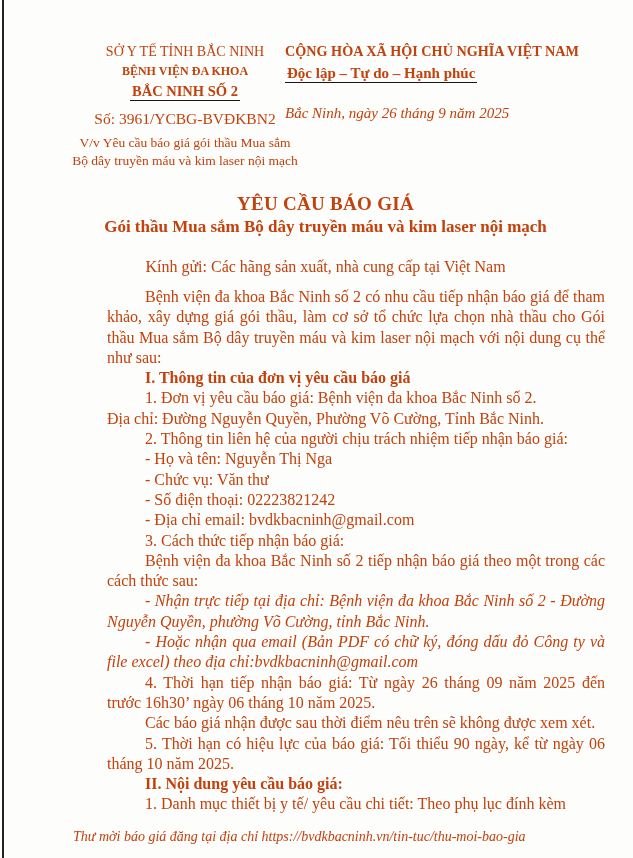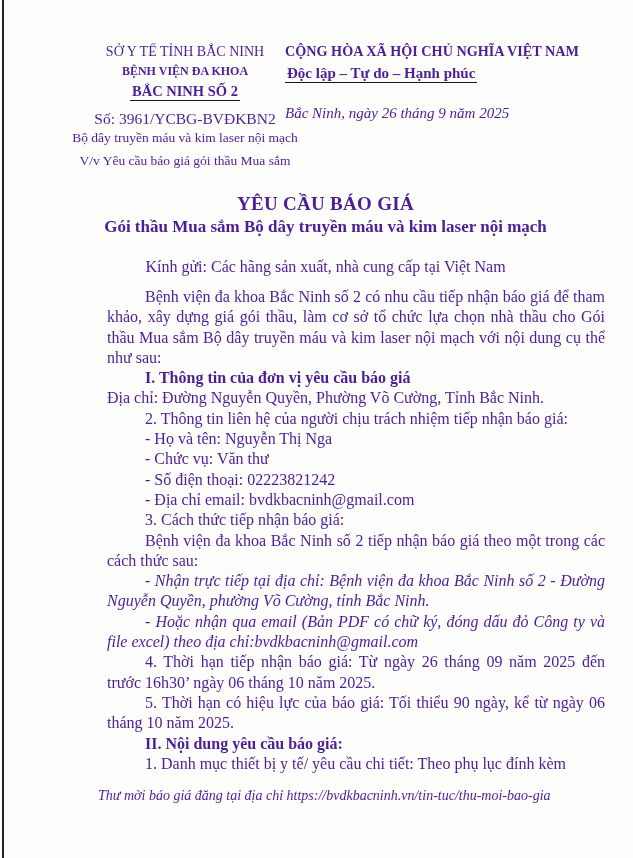--- a/index.html
+++ b/index.html
@@ -2,21 +2,21 @@
 <html><head>
 <meta charset="utf-8">
 <style>
   html,body{margin:0;padding:0;}
   body{
     width:633px;height:858px;background:#e8e8e8;
     font-family:"Liberation Serif","DejaVu Serif",serif;
   }
   .page{
     position:relative;width:633px;height:858px;background:#fdfdfc;
-    color:#4c1d95;overflow:hidden;
+    color:#c2410c;overflow:hidden;
   }
   .scan-edge{
     position:absolute;left:2px;top:0;width:2px;height:858px;background:#232323;
   }
   .bold{font-weight:bold;}
   .italic{font-style:italic;}
   .underline{border-bottom:1.5px solid #161616;padding:0 2px 1px 2px;}
 
   
   .header{display:flex;padding:42px 28px 0 85px;}
@@ -41,65 +41,67 @@
   
   .body-text{
     padding:0 28px 0 107px;margin-top:10px;
     font-size:16px;line-height:20.3px;text-align:justify;
   }
   .body-text p{margin:0;}
   .indent{text-indent:38px;}
 
   
   .footer-note{
-    padding-left:98px;margin-top:13px;
+    padding-left:73px;margin-top:13px;
     font-size:14px;line-height:18px;font-style:italic;white-space:nowrap;
   }
 </style>
 </head>
 <body>
 
 <div class="page">
   <div class="scan-edge"></div>
 
   <div class="header">
     <div class="header-left">
       <div class="org-parent">SỞ Y TẾ TỈNH BẮC NINH</div>
       <div class="org-name1">BỆNH VIỆN ĐA KHOA</div>
       <div class="org-name2"><span class="underline">BẮC NINH SỐ 2</span></div>
       <div class="doc-number">Số: 3961/YCBG-BVĐKBN2</div>
+      <div class="subject subject-first">V/v Yêu cầu báo giá gói thầu Mua sắm</div>
       <div class="subject">Bộ dây truyền máu và kim laser nội mạch</div>
-      <div class="subject subject-first">V/v Yêu cầu báo giá gói thầu Mua sắm</div>
     </div>
     <div class="header-right">
       <div class="nat-title">CỘNG HÒA XÃ HỘI CHỦ NGHĨA VIỆT NAM</div>
       <div class="motto"><span class="underline">Độc lập – Tự do – Hạnh phúc</span></div>
       <div class="date-line">Bắc Ninh, ngày 26 tháng 9 năm 2025</div>
     </div>
   </div>
 
   <div class="title-block">
     <div class="doc-title">YÊU CẦU BÁO GIÁ</div>
     <div class="doc-subtitle">Gói thầu Mua sắm Bộ dây truyền máu và kim laser nội mạch</div>
     <div class="salutation">Kính gửi: Các hãng sản xuất, nhà cung cấp tại Việt Nam</div>
   </div>
 
   <div class="body-text">
     <p class="indent">Bệnh viện đa khoa Bắc Ninh số 2 có nhu cầu tiếp nhận báo giá để tham khảo, xây dựng giá gói thầu, làm cơ sở tổ chức lựa chọn nhà thầu cho Gói thầu Mua sắm Bộ dây truyền máu và kim laser nội mạch với nội dung cụ thể như sau:</p>
     <p class="indent bold">I. Thông tin của đơn vị yêu cầu báo giá</p>
+    <p class="indent">1. Đơn vị yêu cầu báo giá: Bệnh viện đa khoa Bắc Ninh số 2.</p>
     <p>Địa chỉ: Đường Nguyễn Quyền, Phường Võ Cường, Tỉnh Bắc Ninh.</p>
     <p class="indent">2. Thông tin liên hệ của người chịu trách nhiệm tiếp nhận báo giá:</p>
     <p class="indent">- Họ và tên: Nguyễn Thị Nga</p>
     <p class="indent">- Chức vụ: Văn thư</p>
     <p class="indent">- Số điện thoại: 02223821242</p>
     <p class="indent">- Địa chỉ email: bvdkbacninh@gmail.com</p>
     <p class="indent">3. Cách thức tiếp nhận báo giá:</p>
     <p class="indent">Bệnh viện đa khoa Bắc Ninh số 2 tiếp nhận báo giá theo một trong các cách thức sau:</p>
     <p class="indent italic">- Nhận trực tiếp tại địa chỉ: Bệnh viện đa khoa Bắc Ninh số 2 - Đường Nguyễn Quyền, phường Võ Cường, tỉnh Bắc Ninh.</p>
     <p class="indent italic">- Hoặc nhận qua email (Bản PDF có chữ ký, đóng dấu đỏ Công ty và file excel) theo địa chỉ:bvdkbacninh@gmail.com</p>
     <p class="indent">4. Thời hạn tiếp nhận báo giá: Từ ngày 26 tháng 09 năm 2025 đến trước 16h30’ ngày 06 tháng 10 năm 2025.</p>
+    <p class="indent">Các báo giá nhận được sau thời điểm nêu trên sẽ không được xem xét.</p>
     <p class="indent">5. Thời hạn có hiệu lực của báo giá: Tối thiểu 90 ngày, kể từ ngày 06 tháng 10 năm 2025.</p>
     <p class="indent bold">II. Nội dung yêu cầu báo giá:</p>
     <p class="indent">1. Danh mục thiết bị y tế/ yêu cầu chi tiết: Theo phụ lục đính kèm</p>
   </div>
 
   <div class="footer-note">Thư mời báo giá đăng tại địa chỉ https://bvdkbacninh.vn/tin-tuc/thu-moi-bao-gia</div>
 </div>
 
 </body></html>

